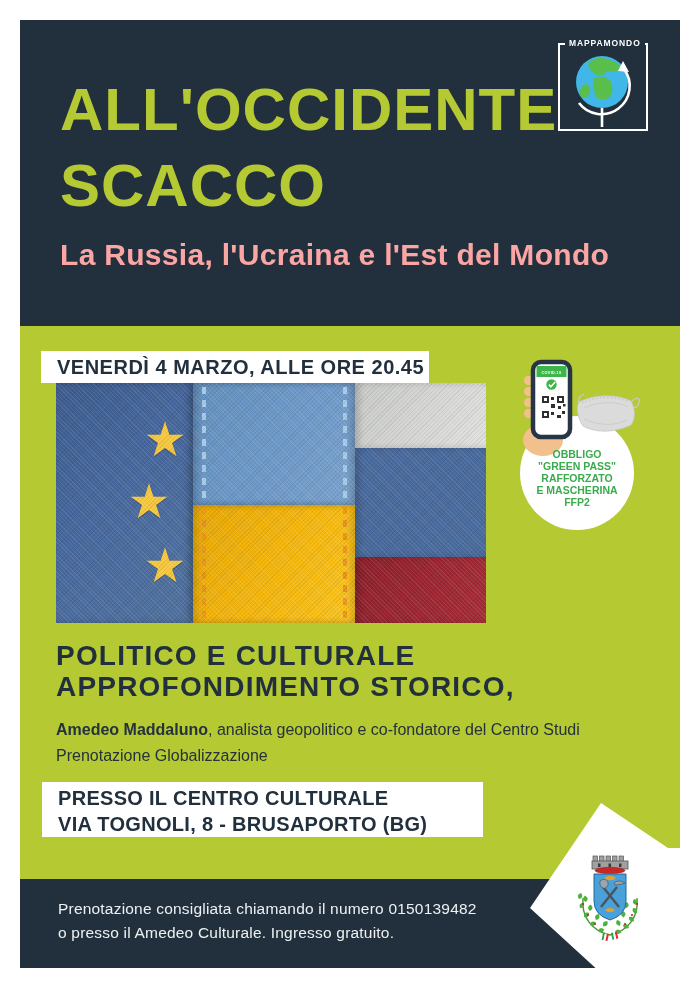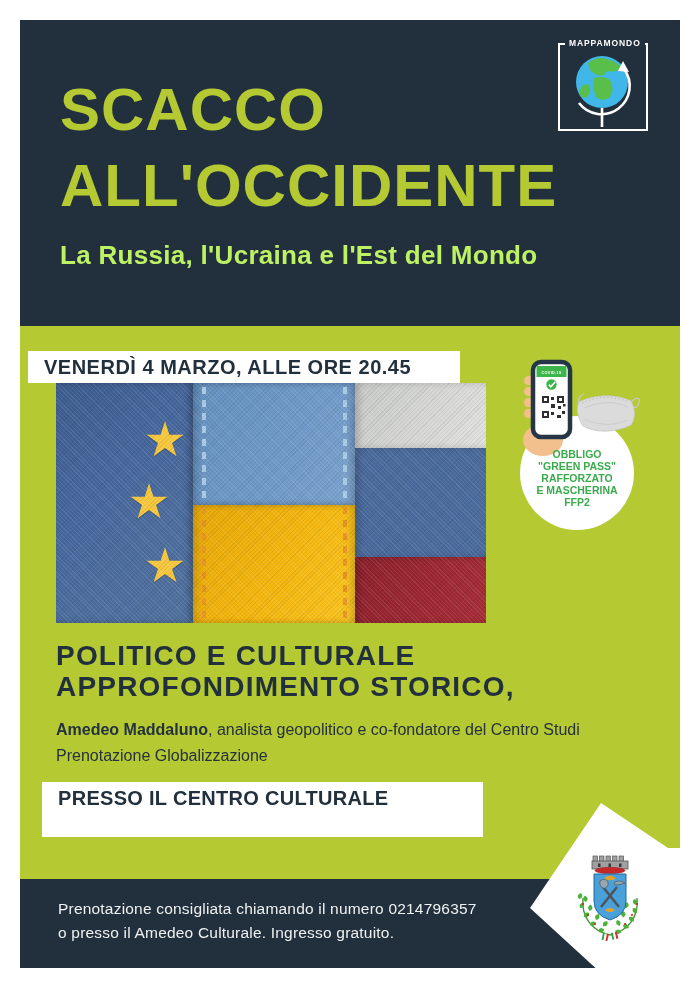--- a/index.html
+++ b/index.html
@@ -9,30 +9,30 @@
   }
   html,body{margin:0;padding:0;background:#888;}
   .poster{position:relative;width:700px;height:990px;background:#fff;overflow:hidden;
     font-family:"Liberation Sans",sans-serif;margin:0 auto;}
   .poster *{box-sizing:border-box;}
 
   
   .header{position:absolute;left:20px;top:20px;width:660px;height:306px;background:var(--navy);}
   .title{position:absolute;left:40px;top:52px;font-size:60px;line-height:76px;
     font-weight:bold;color:var(--lime);letter-spacing:1px;white-space:nowrap;}
-  .subtitle{position:absolute;left:40px;top:220px;font-size:26px;line-height:30px;
-    font-weight:bold;color:#bef264;letter-spacing:0.3px;white-space:nowrap;}
+  .subtitle{position:absolute;left:40px;top:220px;font-size:30px;line-height:30px;
+    font-weight:bold;color:#fca5a5;letter-spacing:0.3px;white-space:nowrap;}
   .logo{position:absolute;left:538px;top:23px;width:90px;height:88px;border:2.5px solid #fff;text-align:right;}
   .logo-label{position:absolute;top:-7px;left:5px;background:var(--navy);padding:0 4px;
     font-size:8.5px;font-weight:bold;letter-spacing:0.9px;color:#fff;white-space:nowrap;}
   .logo svg{position:absolute;left:0;top:0;}
 
   
   .lime{position:absolute;left:20px;top:326px;width:660px;height:553px;background:var(--lime);}
-  .date-bar{position:absolute;left:8px;top:25px;width:432px;height:32px;background:#fff;
+  .date-bar{position:absolute;left:21px;top:25px;width:388px;height:32px;background:#fff;
     color:var(--navy);font-size:20px;font-weight:bold;line-height:32px;padding-left:16px;
     letter-spacing:0.5px;white-space:nowrap;}
 
   
   .flags{position:absolute;left:36px;top:57px;width:430px;height:240px;overflow:hidden;}
   .panel{position:absolute;top:0;height:240px;}
   .eu{left:0;width:137px;background:linear-gradient(135deg,#3c5c8f 0%,var(--eu-blue) 45%,#51739f 100%);
     box-shadow:inset -4px 0 6px rgba(0,0,0,.28);}
   .ua-top{left:137px;width:162px;height:122px;
     background:linear-gradient(120deg,#6390bf,var(--ua-blue) 60%,#7ba3cd);
@@ -76,22 +76,22 @@
   .diamond-svg{position:absolute;left:0;top:0;pointer-events:none;}
   .crest{position:absolute;left:570px;top:847px;}
 </style>
 </head>
 <body>
 
 <div class="poster">
 
   <div class="header">
     <div class="title">
+      <div>ALL'OCCIDENTE</div>
       <div>SCACCO</div>
-      <div>ALL'OCCIDENTE</div>
     </div>
     <div class="subtitle">La Russia, l'Ucraina e l'Est del Mondo</div>
 
     <div class="logo">
       <span class="logo-label">MAPPAMONDO</span>
       <svg width="85" height="83" viewBox="0 0 85 83">
         <circle cx="42" cy="37" r="26" fill="#41b6e8"></circle>
         <path d="M28,18 q9,-7 19,-4 q11,3 15,9 q-7,5 -15,3 q-3,6 -10,4 q-8,-3 -9,-12 z" fill="#5abf4a"></path>
         <path d="M34,33 q10,-3 16,2 q5,9 0,17 q-8,6 -14,0 q-4,-10 -2,-19 z" fill="#5abf4a"></path>
         <ellipse cx="25" cy="46" rx="5" ry="7" fill="#5abf4a" transform="rotate(18 25 46)"></ellipse>
@@ -185,26 +185,27 @@
       <div>APPROFONDIMENTO STORICO,</div>
     </div>
 
     <div class="speaker">
       <span class="name">Amedeo Maddaluno</span><span>, analista geopolitico e co-fondatore del Centro Studi</span><br>
       <span>Prenotazione Globalizzazione</span>
     </div>
 
     <div class="venue-bar">
       <div>PRESSO IL CENTRO CULTURALE</div>
+      <div>VIA TOGNOLI, 8 - BRUSAPORTO (BG)</div>
     </div>
   </div>
 
   <div class="footer">
     <div class="footer-text">
-      <span>Prenotazione consigliata chiamando il numero 0214796357</span><br>
+      <span>Prenotazione consigliata chiamando il numero 0150139482</span><br>
       <span>o presso il Amedeo Culturale. Ingresso gratuito.</span>
     </div>
   </div>
 
   <svg class="diamond-svg" width="700" height="990" viewBox="0 0 700 990">
     <polygon points="601,803 530,908 625,995 710,995 710,848 668,848" fill="#ffffff"></polygon>
   </svg>
 
   <svg class="crest" width="80" height="95" viewBox="0 0 80 95">
     <defs>

